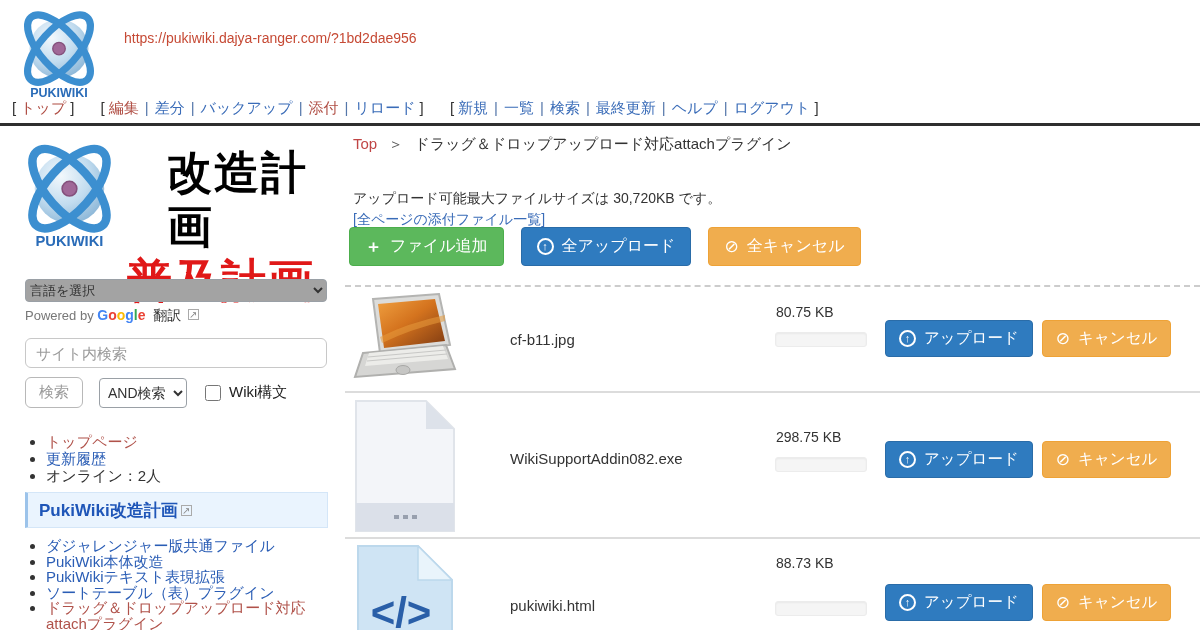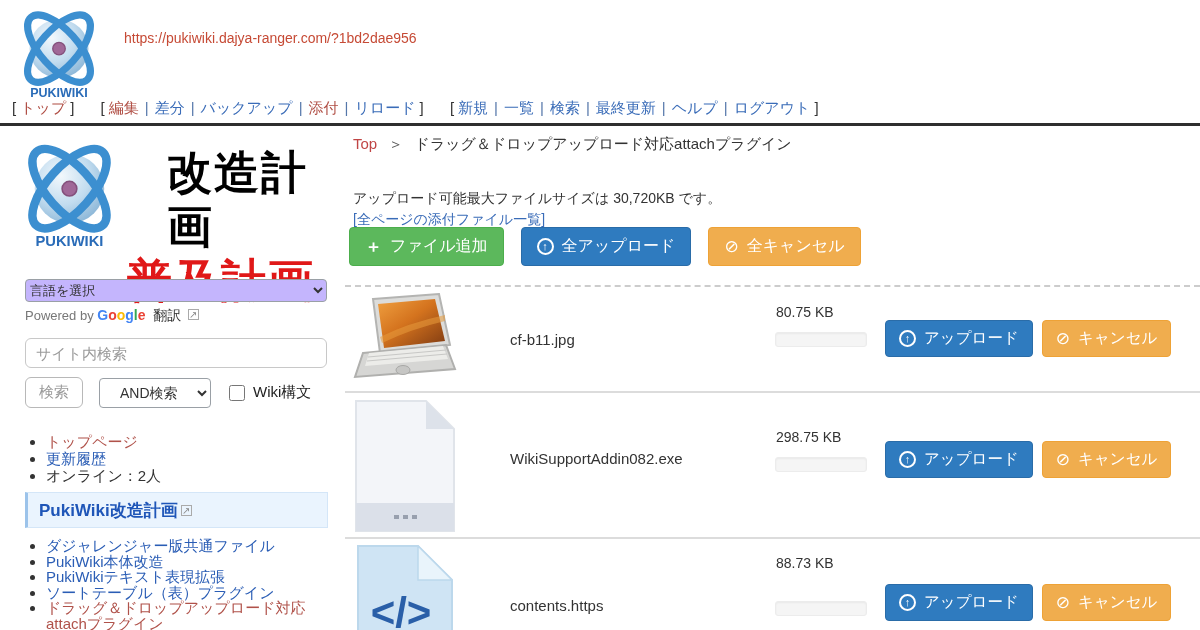--- a/index.html
+++ b/index.html
@@ -22,37 +22,37 @@
   .nav-blue { color:#3a6cb8; text-decoration:none; cursor:pointer; }
   .divider { position:absolute; left:0; top:123px; width:1200px; height:3px; background:#2e2e2e; }
 
   
   .sidebar { position:absolute; left:0; top:126px; width:345px; height:504px; overflow:hidden; }
   .slogo { position:absolute; left:14px; top:10px; display:flex; align-items:flex-start; cursor:pointer; }
   .slogan { margin-left:2px; padding-top:10px; font-weight:bold; line-height:1.2; letter-spacing:2px; }
   .slogan .l1 { font-size:45px; color:#000000; text-shadow:1px 1px 0 #fff;margin-left:40px; }
   .slogan .l2 { font-size:45px; color:#e01818; text-shadow:1px 1px 0 #fff; }
   .lang-select { position:absolute; left:25px; top:153px; width:302px; height:23px;
-    font-size:13px; color:#333; border:1px solid #9aa0a6; border-radius:4px; background:#c4b5fd; }
+    font-size:13px; color:#333; border:1px solid #9aa0a6; border-radius:4px; background:#a3a3a3; }
   .powered { position:absolute; left:25px; top:181px; font-size:13px; color:#777; }
   .powered .gl { font-weight:bold; font-size:14px; }
   .gl-b{color:#4285F4;} .gl-r{color:#EA4335;} .gl-y{color:#FBBC05;} .gl-g{color:#34A853;}
   .powered .trans { color:#333; font-size:14px; margin-left:4px; }
   .ext { display:inline-block; font-size:10px; color:#888; border:1px solid #aaa; width:11px; height:11px;
     line-height:9px; text-align:center; margin-left:3px; vertical-align:2px; }
   .search-input { position:absolute; left:25px; top:212px; width:302px; height:30px;
     border:1px solid #c8c8c8; border-radius:6px; padding:0 10px; font-size:15px; color:#333;
     font-family:"Liberation Sans","DejaVu Sans",sans-serif; }
   .search-input::placeholder { color:#9a9a9a; }
   .search-row { position:absolute; left:25px; top:251px; display:flex; align-items:center; }
   .search-btn { padding:5px 13px; font-size:15px; color:#999; background:#fff;
     border:1px solid #b8b8b8; border-radius:6px; cursor:pointer;
     font-family:"Liberation Sans","DejaVu Sans",sans-serif; }
   .mode-select { margin-left:16px; height:30px; font-size:14px; color:#333;
-    border:1px solid #9aa0a6; border-radius:4px; background:#fff; padding:0 16px; }
+    border:1px solid #9aa0a6; border-radius:4px; background:#fff; padding:0 4px; }
   .wiki-check { margin-left:18px; width:16px; height:16px; }
   .wiki-label { margin-left:8px; font-size:15px; color:#222; }
   .sblist { position:absolute; left:46px; list-style:disc; color:#333; font-size:15px; }
   .qlist { top:307px; line-height:17px; }
   .slinks { top:412px; line-height:15.6px; width:285px; }
   .sblist li { margin:0; }
   .lnk-red  { color:#b0524a; text-decoration:none; cursor:pointer; }
   .lnk-blue { color:#2a5db5; text-decoration:none; cursor:pointer; }
   .lnk-plain{ color:#333; }
   .secbox { position:absolute; left:25px; top:366px; width:303px; height:36px;
@@ -276,21 +276,21 @@
           </button>
         </div>
       </div>
 
       <div class="frow frow-3">
         <svg class="fthumb" style="left:12px; top:6px;" width="96" height="120" viewBox="0 0 96 120">
           <path d="M1,1 h60 l34,34 v84 h-94 z" fill="#cfe4f4" stroke="#bcd8ec" stroke-width="2"></path>
           <path d="M61,1 l34,34 h-34 z" fill="#e9f4fb" stroke="#bcd8ec" stroke-width="1.5"></path>
           <text x="44" y="82" text-anchor="middle" font-size="42" font-weight="bold" fill="#2a5fa8">&lt;/&gt;</text>
         </svg>
-        <span class="fname" style="top:58px;">contents.https</span>
+        <span class="fname" style="top:58px;">pukiwiki.html</span>
         <span class="fsize" style="top:16px;">88.73 KB</span>
         <div class="fprog" style="top:62px;"></div>
         <div class="fbtns" style="top:45px;">
           <button class="btn btn-sm btn-blue">
             <span class="ico-circ">↑</span>
             <span>アップロード</span>
           </button>
           <button class="btn btn-sm btn-orange">
             <span class="ico-ban">⊘</span>
             <span>キャンセル</span>

